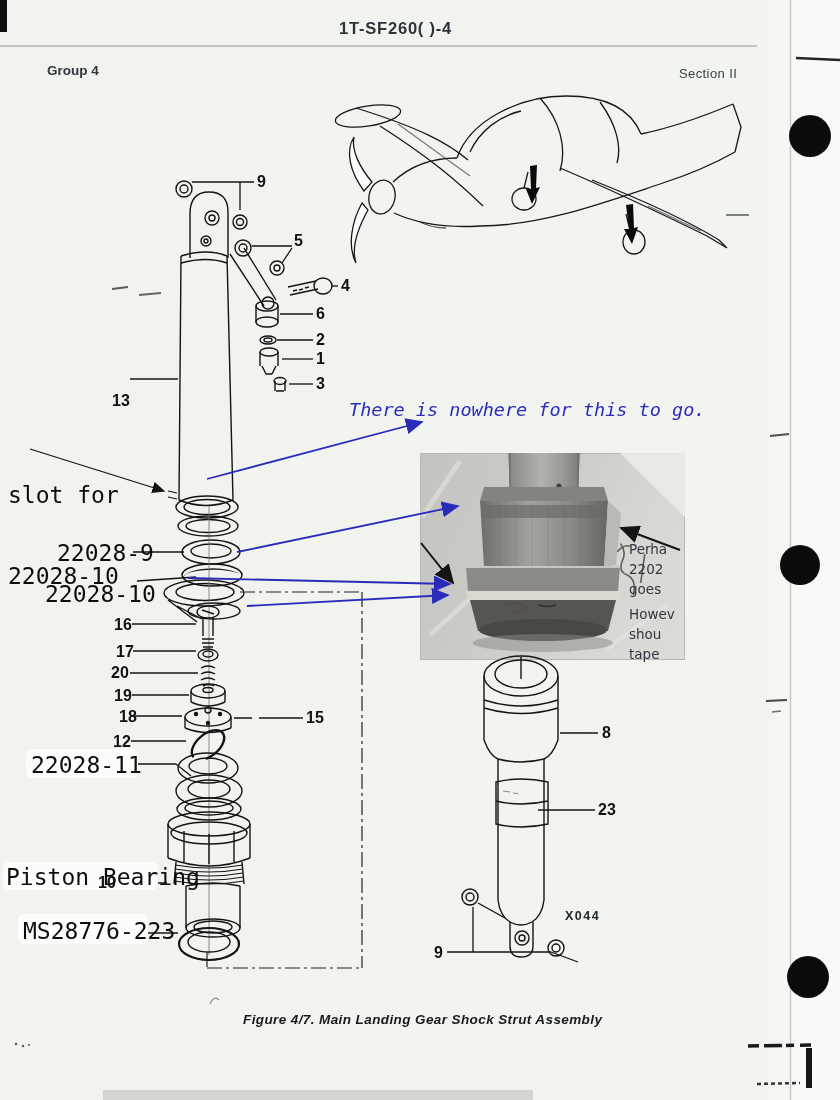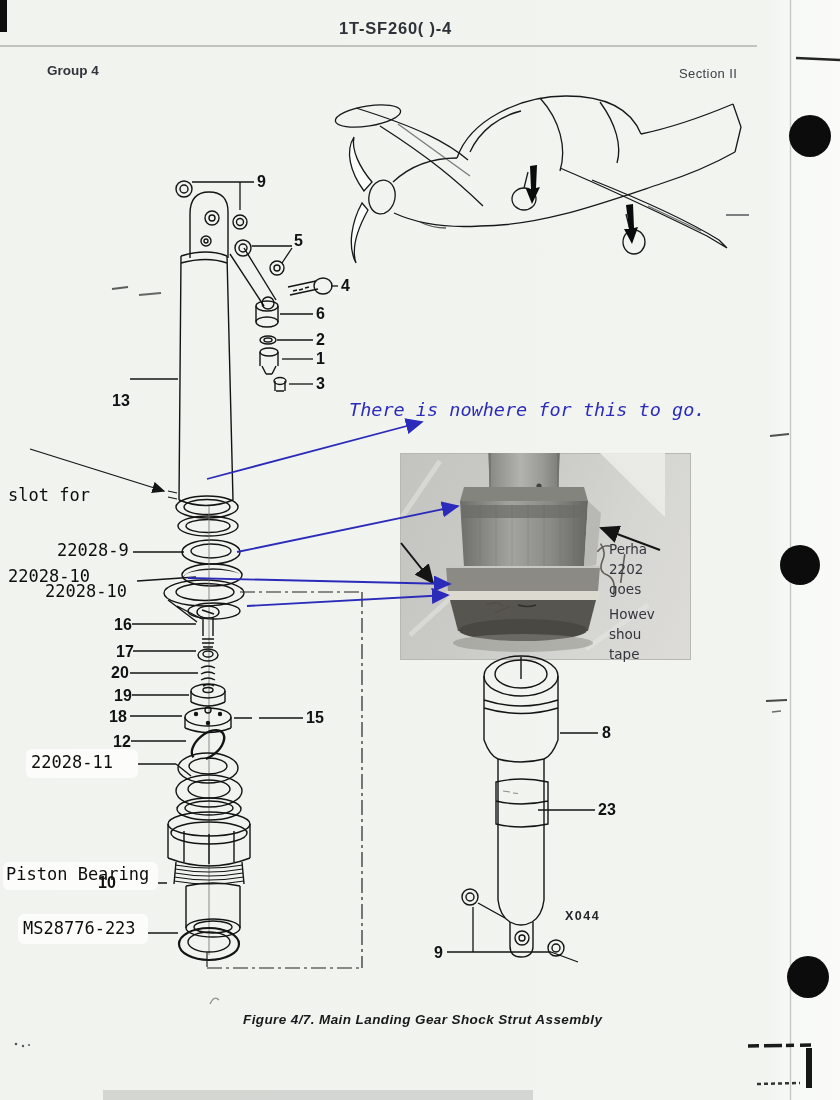--- a/index.html
+++ b/index.html
@@ -5,29 +5,29 @@
   html,body{margin:0;padding:0;background:#888;}
   .page{
     position:relative;width:840px;height:1100px;overflow:hidden;
     background:linear-gradient(90deg,#f1f3ef 0,#f2f4f0 768px,#f7f9f6 792px,#fafbf8 100%);
     font-family:"Liberation Sans",sans-serif;color:#1a1c1e;
   }
   .abs{position:absolute;}
   .doc-number{font-size:16.5px;font-weight:600;letter-spacing:.8px;color:#2e3339;}
   .corner-label{font-size:13.5px;font-weight:600;color:#30343a;}
   .corner-label-r{font-size:13px;font-weight:500;color:#3a3f45;letter-spacing:.4px;}
-  .mono-label{font-family:"DejaVu Sans Mono","Liberation Mono",monospace;font-size:17px;color:#0d0d0d;white-space:pre;text-align:center;}
+  .mono-label{font-family:"DejaVu Sans Mono","Liberation Mono",monospace;font-size:23px;color:#0d0d0d;white-space:pre;text-align:center;}
   .blue-note{font-family:"DejaVu Sans Mono","Liberation Mono",monospace;font-size:18.5px;font-weight:500;white-space:pre;}
   .callout{font-size:16px;font-weight:700;color:#101113;font-family:"Liberation Sans",sans-serif;}
   .caption{font-size:13.5px;font-style:italic;font-weight:600;color:#17191b;letter-spacing:.4px;}
   .photoref{font-size:12.5px;font-weight:700;letter-spacing:1.5px;color:#23262a;}
   .white-patch{background:#fcfdfb;border-radius:6px;}
   
   .photo{
-    left:400px;top:453px;width:291px;height:207px;
+    left:420px;top:453px;width:265px;height:207px;
     background:linear-gradient(115deg,#c3c3bf 0%,#cbcbc7 40%,#d6d6d2 70%,#dddcd8 100%);
     box-shadow:0 0 0 1px #b8b8b2 inset;
   }
   .photo-text{position:absolute;left:209px;top:86px;width:56px;overflow:hidden;
     font-family:"DejaVu Sans",sans-serif;font-size:13.5px;line-height:20px;color:#34343f;font-weight:500;}
   .photo-text .gap{height:5px;}
   svg{display:block;}
   .overlay-svg{position:absolute;left:0;top:0;pointer-events:none;}
 </style>
 </head>
@@ -351,21 +351,21 @@
     <div class="abs callout" style="left:341px;top:277px;">4</div>
     <div class="abs callout" style="left:316px;top:305px;">6</div>
     <div class="abs callout" style="left:316px;top:331px;">2</div>
     <div class="abs callout" style="left:316px;top:350px;">1</div>
     <div class="abs callout" style="left:316px;top:375px;">3</div>
     <div class="abs callout" style="left:112px;top:392px;">13</div>
     <div class="abs callout" style="left:114px;top:616px;">16</div>
     <div class="abs callout" style="left:116px;top:643px;">17</div>
     <div class="abs callout" style="left:111px;top:664px;">20</div>
     <div class="abs callout" style="left:114px;top:687px;">19</div>
-    <div class="abs callout" style="left:109px;top:708px;text-align:center;">18</div>
+    <div class="abs callout" style="left:119px;top:708px;text-align:center;">18</div>
     <div class="abs callout" style="left:306px;top:709px;">15</div>
     <div class="abs callout" style="left:113px;top:733px;">12</div>
     <div class="abs callout" style="left:98px;top:874px;">10</div>
     <div class="abs callout" style="left:602px;top:724px;">8</div>
     <div class="abs callout" style="left:598px;top:801px;">23</div>
     <div class="abs callout" style="left:434px;top:944px;">9</div>
 
     <div class="abs photoref" style="left:565px;top:909px;">X044</div>
 
     <div class="abs caption" style="left:243px;top:1012px;">Figure 4/7.  Main Landing Gear Shock Strut Assembly</div>

